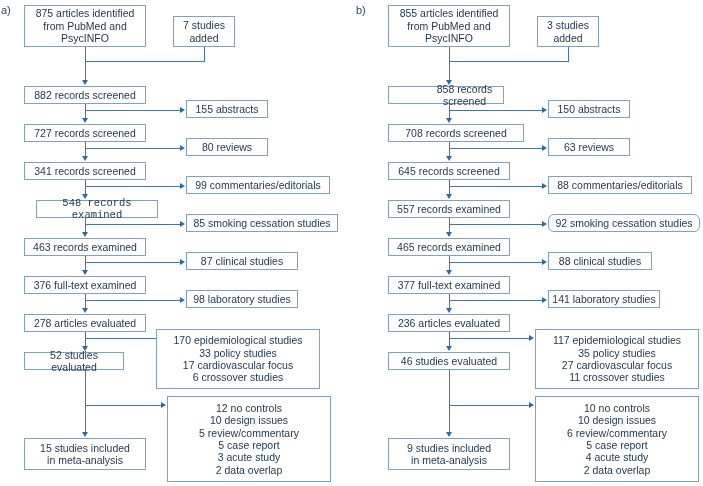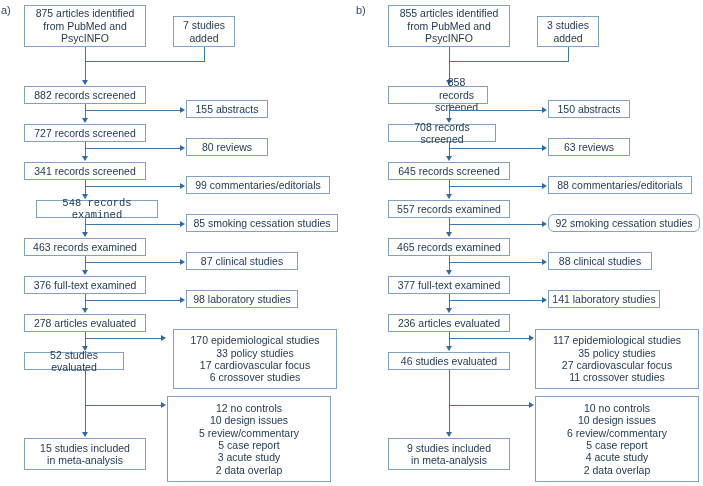--- a/index.html
+++ b/index.html
@@ -134,21 +134,21 @@
       <span>98 laboratory studies</span>
     </div>
 
   <div class="box" style="left:24px;top:352px;width:100px;height:18px;">
       <span>52 studies evaluated</span>
     </div>
 
   <div class="hline" style="left:85px;top:338px;width:76px;"></div>
   <div class="arrow-right" style="left:161px;top:334.5px;"></div>
 
-  <div class="box" style="left:173px;top:329px;width:164px;height:60px;">
+  <div class="box" style="left:156px;top:329px;width:164px;height:60px;">
     <span class="ml">
       <span>170 epidemiological studies</span>
       <span>33 policy studies</span>
       <span>17 cardiovascular focus</span>
       <span>6 crossover studies</span>
     </span>
   </div>
 
   <div class="vline" style="left:85px;top:370px;height:62px;"></div>
   <div class="arrow-down" style="left:81.5px;top:432px;"></div>
@@ -192,24 +192,24 @@
       <span>added</span>
     </span>
   </div>
 
   <div class="vline" style="left:94px;top:47px;height:14px;"></div>
   <div class="vline" style="left:213px;top:47px;height:14px;"></div>
   <div class="hline" style="left:94px;top:61px;width:120px;"></div>
   <div class="vline" style="left:94px;top:61px;height:19px;"></div>
   <div class="arrow-down" style="left:90.5px;top:80px;"></div>
 
-  <div class="box" style="left:33px;top:86px;width:100px;height:18px;padding-left:40px;">
+  <div class="box" style="left:33px;top:86px;width:116px;height:18px;padding-left:40px;">
       <span>858 records screened</span>
     </div>
-  <div class="box" style="left:33px;top:124px;width:108px;height:18px;">
+  <div class="box" style="left:33px;top:124px;width:136px;height:18px;">
       <span>708 records screened</span>
     </div>
   <div class="box" style="left:33px;top:162px;width:122px;height:18px;">
       <span>645 records screened</span>
     </div>
   <div class="box" style="left:33px;top:200px;width:122px;height:18px;">
       <span>557 records examined</span>
     </div>
   <div class="box" style="left:33px;top:238px;width:122px;height:18px;">
       <span>465 records examined</span>

